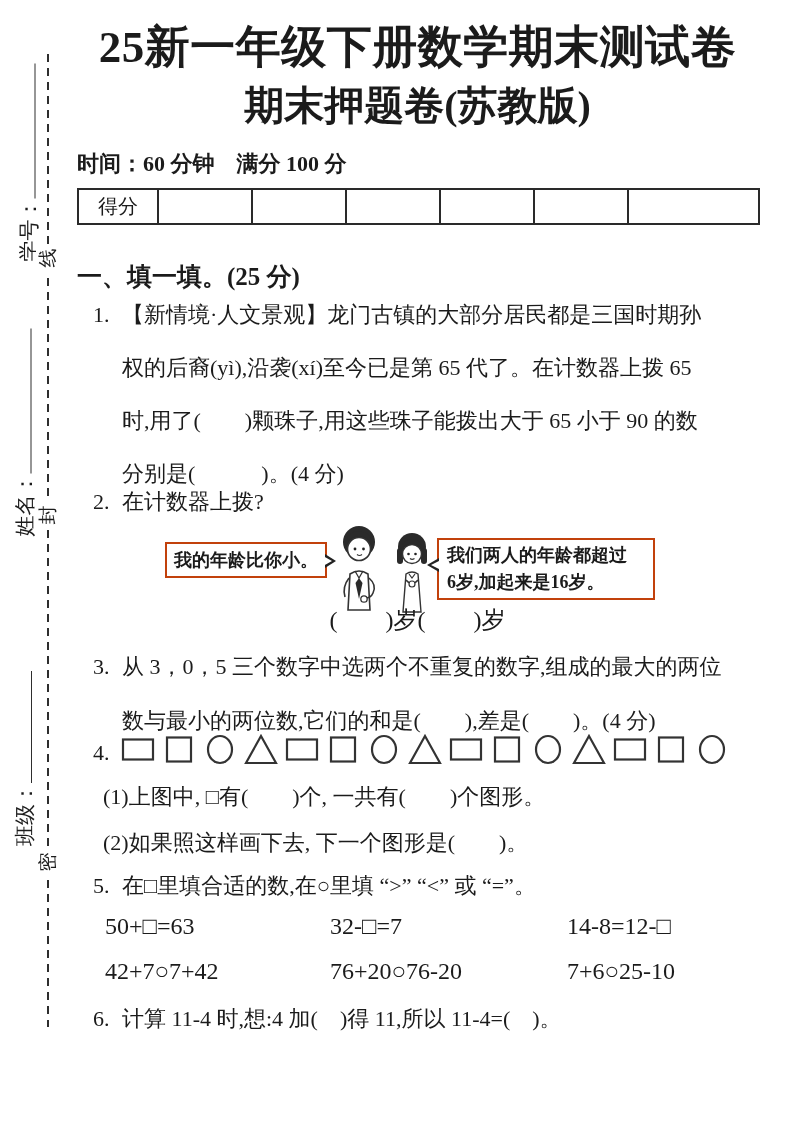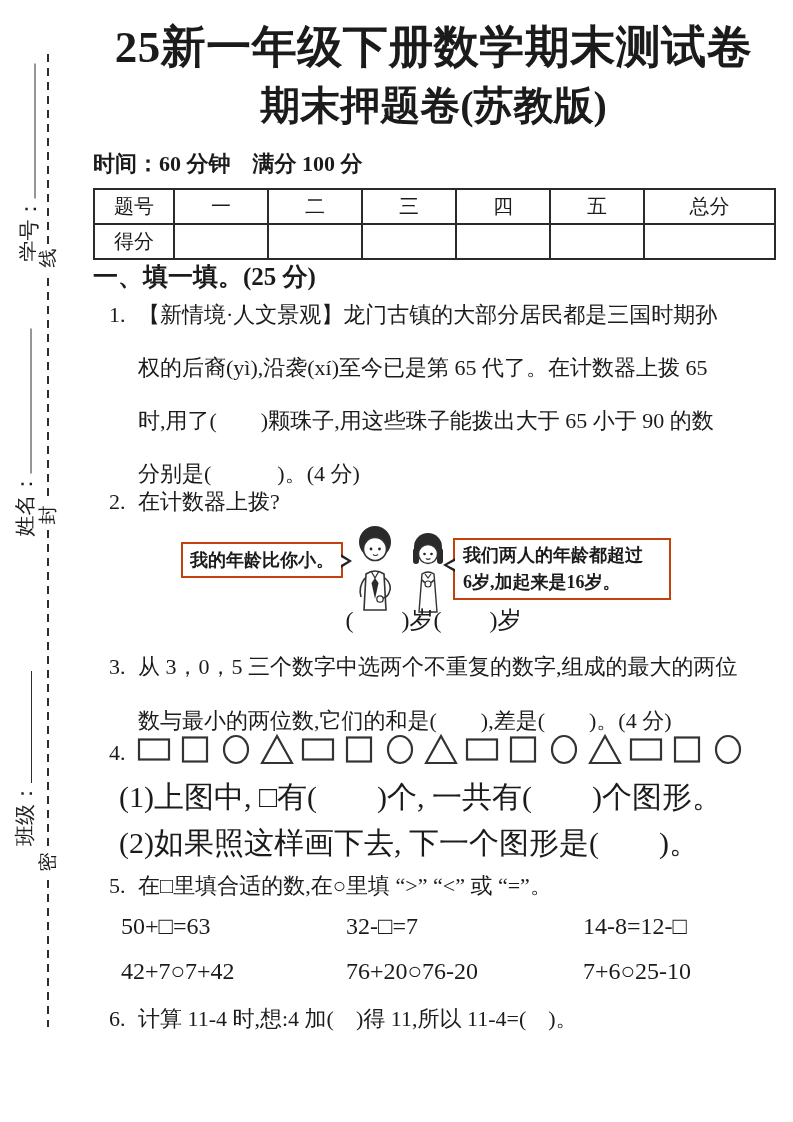--- a/index.html
+++ b/index.html
@@ -24,21 +24,21 @@
   .f-banji{left:-66px;top:743px;width:180px;}
   .f-banji .uline{width:112px;}
   .seal-char{
     position:absolute;left:34px;width:28px;text-align:center;font-size:19px;line-height:24px;
     background:#fff;transform:rotate(-90deg);
   }
   .c-xian{top:246px;}
   .c-feng{top:503px;}
   .c-mi{top:850px;}
   
-  .main{position:absolute;left:93px;top:0;width:681px;height:1122px;}
+  .main{position:absolute;left:77px;top:0;width:681px;height:1122px;}
   .blk{position:absolute;left:0;width:681px;}
   .titles{top:16px;text-align:center;}
   .t1{font-size:45px;font-weight:900;line-height:62px;letter-spacing:.5px;}
   .t2{font-size:40px;font-weight:900;line-height:56px;}
   .info{top:149px;font-size:22px;font-weight:600;padding-right:2px;box-sizing:border-box;}
   
   .score-table{top:188px;}
   table{border-collapse:collapse;width:681px;table-layout:fixed;}
   td{border:2.2px solid #2a2a2a;height:33px;text-align:center;font-size:20px;padding:0;}
   
@@ -65,21 +65,21 @@
                  border-bottom:5px solid transparent;border-right:10px solid #fff;z-index:1;}
   .kid{position:absolute;}
   .boy{left:164px;top:0;}
   .girl{left:224px;top:8px;}
   .q2answer{top:604px;text-align:center;font-size:24px;}
   .q3{top:640px;}
   .q3 .q{line-height:54px;}
   .q4shapes{top:733px;height:40px;font-size:22px;line-height:40px;}
   .q4shapes .qbody{padding-left:40px;}
   .shp{display:inline-block;margin:0 2.5px;vertical-align:middle;}
-  .q4sub{font-size:30px;line-height:32px;padding-left:26px;box-sizing:border-box;}
+  .q4sub{font-size:22px;line-height:32px;padding-left:26px;box-sizing:border-box;}
   .q4sub1{top:781px;}
   .q4sub2{top:827px;}
   .q5head{top:868px;font-size:22px;line-height:36px;}
   .eqrow{height:40px;font-size:24px;}
   .eqrow span{position:absolute;top:0;}
   .q5row1{top:913px;}
   .q5row2{top:958px;}
   .eq1{left:28px;} .eq2{left:253px;} .eq3{left:490px;}
   .q6{top:1001px;font-size:22px;line-height:36px;}
 </style>
@@ -116,29 +116,20 @@
       <colgroup>
         <col style="width:80px">
           <col style="width:94px">
           <col style="width:94px">
           <col style="width:94px">
         <col style="width:94px">
           <col style="width:94px">
           <col style="width:131px">
       </colgroup>
       <tbody>
-          <tr>
-        <td>题号</td>
-        <td>一</td>
-        <td>二</td>
-        <td>三</td>
-        <td>四</td>
-        <td>五</td>
-        <td>总分</td>
-      </tr>
       <tr>
         <td>得分</td>
         <td></td>
         <td></td>
         <td></td>
         <td></td>
         <td></td>
         <td></td>
       </tr>
     </tbody>

